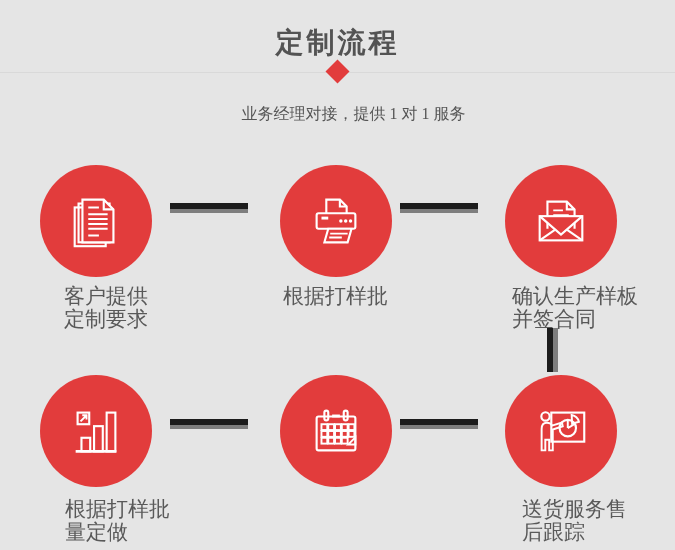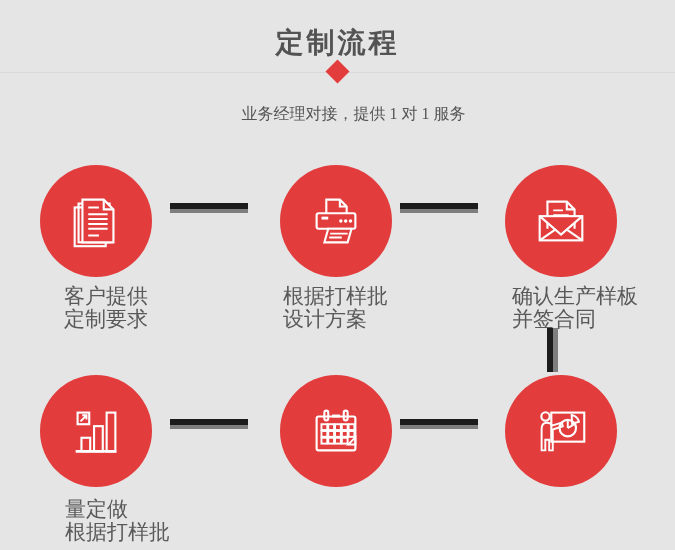--- a/index.html
+++ b/index.html
@@ -80,21 +80,20 @@
       <path class="thick" d="M17 29 H24"></path>
       <circle class="dot" cx="37" cy="32" r="1.8"></circle>
       <circle class="dot" cx="42" cy="32" r="1.8"></circle>
       <circle class="dot" cx="47" cy="32" r="1.8"></circle>
       <path class="fillred" d="M24 40 H48 L44 54 H20 Z"></path>
       <path class="thin" d="M26 45 H44 M25 49 H38"></path>
     </svg>
   </div>
   <div class="step-label label-2">
     <div>根据打样批</div>
-    <div>设计方案</div>
   </div>
 
   <div class="step-circle circle-3">
     <svg class="icon" width="62" height="62" viewBox="0 0 64 64">
       <path class="fillred" d="M18 40 V12 H38 L46 20 V40"></path>
       <path d="M38 12 V20 H46"></path>
       <path class="thin" d="M24 21 H34 M24 26 H40 M24 31 H40"></path>
       <path class="fillred" d="M10 27 L32 46 L54 27"></path>
       <path d="M10 52 L26 41 M54 52 L38 41"></path>
       <rect x="10" y="27" width="44" height="25"></rect>
@@ -109,22 +108,22 @@
     <svg class="icon" width="62" height="62" viewBox="0 0 64 64">
       <path class="thick" d="M11 53 H53"></path>
       <rect x="17" y="39" width="9" height="14"></rect>
       <rect x="30" y="27" width="9" height="26"></rect>
       <rect x="43" y="13" width="9" height="40"></rect>
       <rect class="fillred" x="13" y="13" width="12" height="12"></rect>
       <path class="thin" d="M16 22 L22 16 M17.8 15.8 H22.2 V20.2"></path>
     </svg>
   </div>
   <div class="step-label label-4">
+    <div>根据打样批</div>
     <div>量定做</div>
-    <div>根据打样批</div>
   </div>
 
   <div class="step-circle circle-5">
     <svg class="icon" width="62" height="62" viewBox="0 0 64 64">
       <rect class="fillred" x="12" y="17" width="40" height="35" rx="2"></rect>
       <rect x="20" y="11" width="4" height="10" rx="2"></rect>
       <rect x="40" y="11" width="4" height="10" rx="2"></rect>
       <path class="thick" d="M28 16.5 H36"></path>
       <g class="thin">
         <rect x="17" y="25" width="6" height="6"></rect>
@@ -149,20 +148,24 @@
   <div class="step-circle circle-6">
     <svg class="icon" width="62" height="62" viewBox="0 0 64 64">
       <rect x="22" y="13" width="34" height="30"></rect>
       <circle cx="39" cy="29" r="8.5"></circle>
       <path class="thin" d="M39 29 V20.5 M39 29 L46.5 24.5"></path>
       <path class="thin" d="M43 15.5 A9.5 9.5 0 0 1 50.5 22.5 L43.5 24.5 Z"></path>
       <circle cx="16" cy="17" r="4.3"></circle>
       <path class="thin" d="M12 52 V30 Q12 23.5 17.5 23.5 Q21.5 23.5 22.7 26.5 L33 23.3 L33.8 27.1 L23.5 30.5 V52 H19.8 V41 H15.8 V52 Z"></path>
     </svg>
   </div>
+  <div class="step-label label-6">
+    <div>送货服务售</div>
+    <div>后跟踪</div>
+  </div>
 
   <div class="hbar hbar-1"></div>
   <div class="hbar hbar-2"></div>
   <div class="vbar"></div>
   <div class="hbar hbar-3"></div>
   <div class="hbar hbar-4"></div>
 
 </div>
 
 </body></html>

